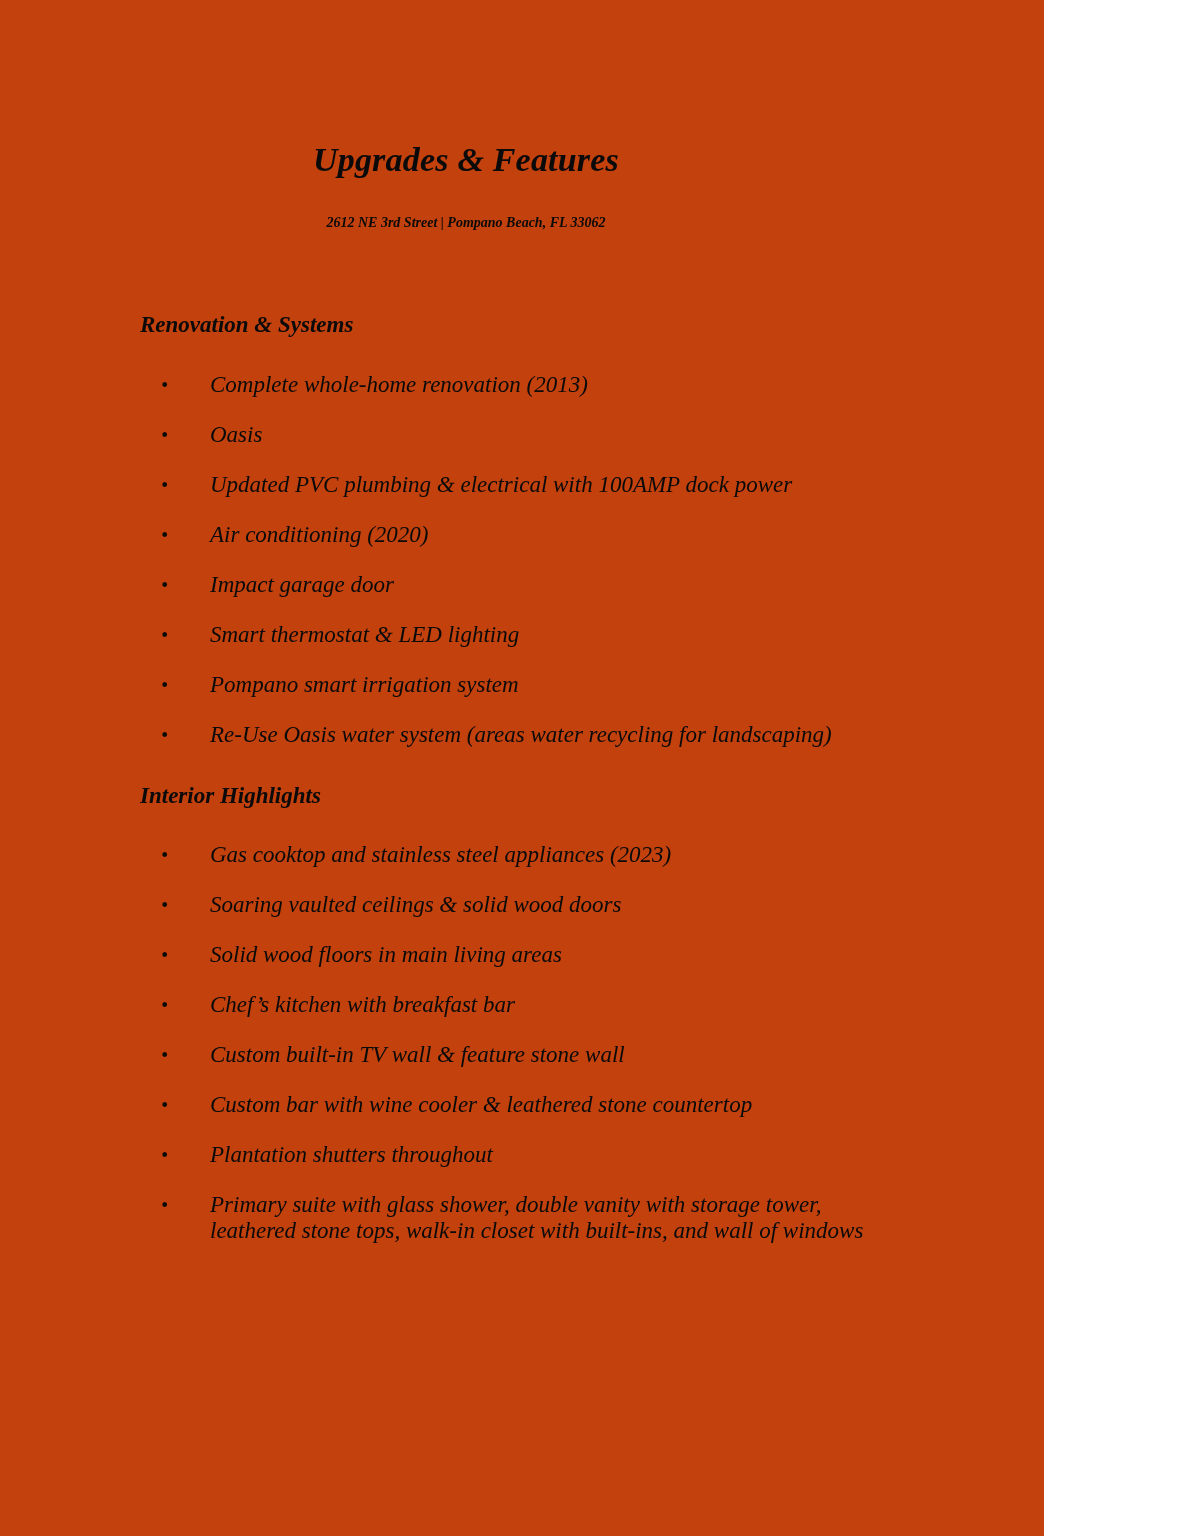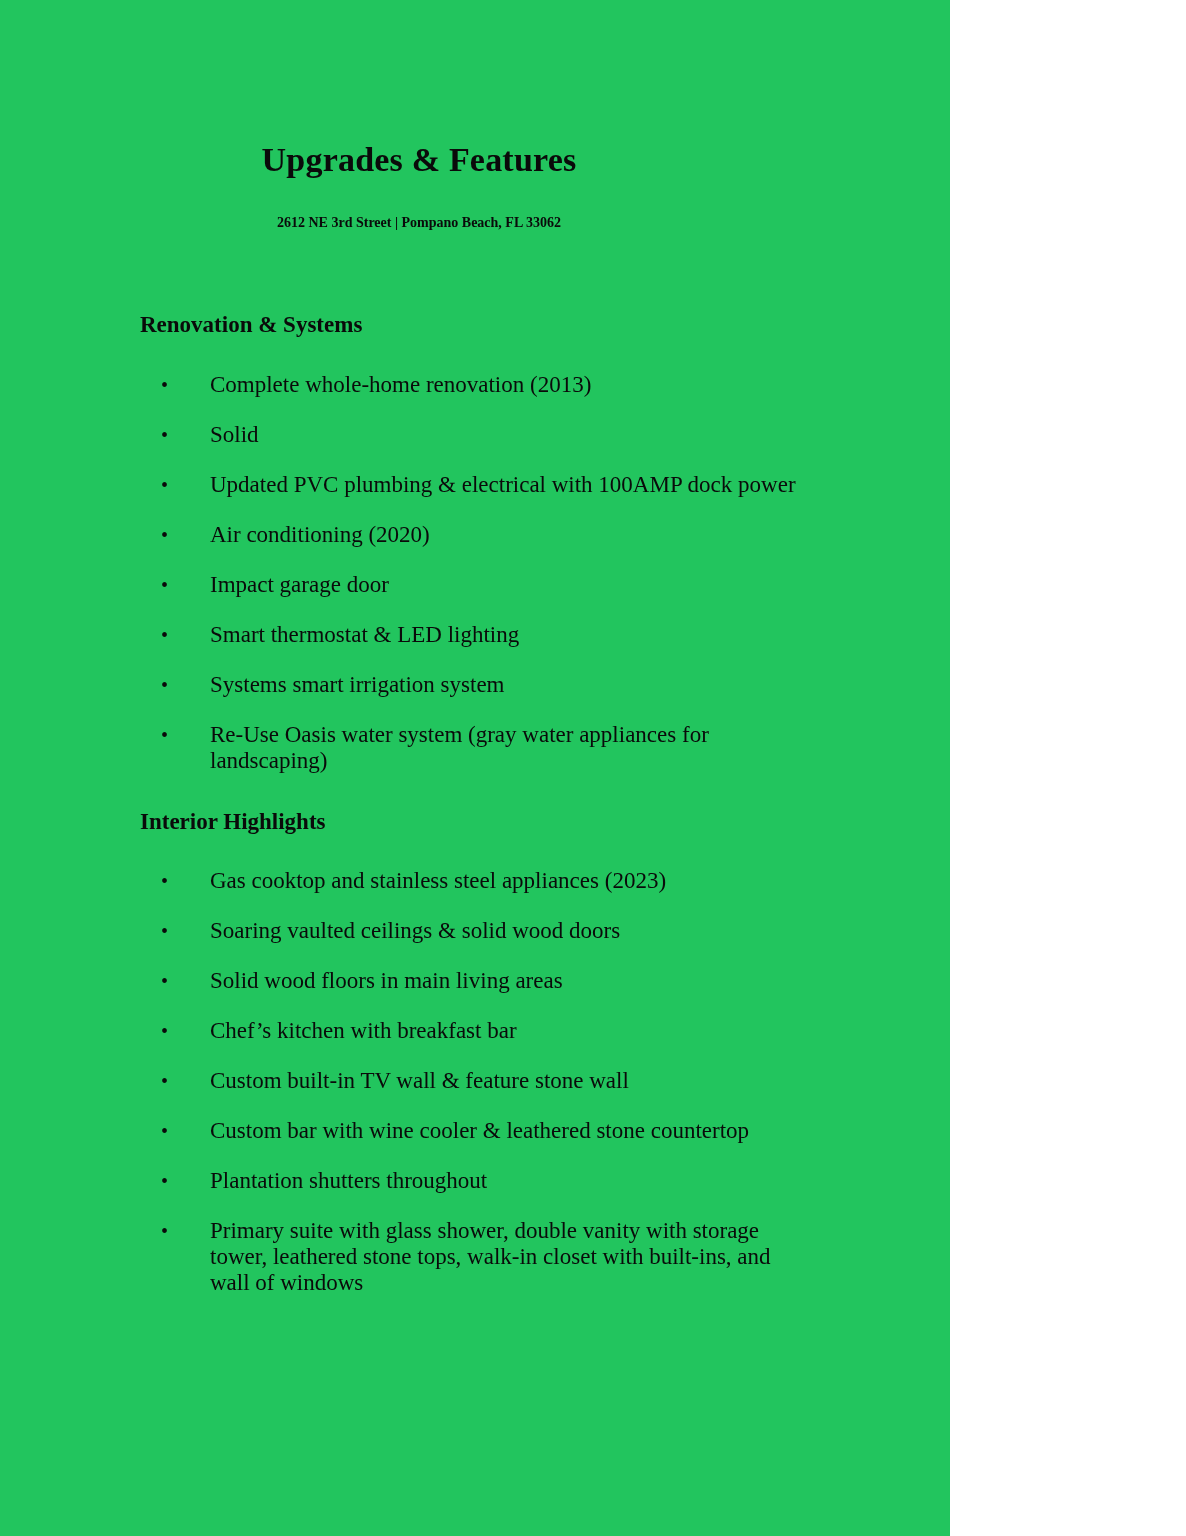--- a/index.html
+++ b/index.html
@@ -5,24 +5,25 @@
   * { margin: 0; padding: 0; box-sizing: border-box; }
   html, body {
     width: 1186px;
     height: 1536px;
     background: #ffffff;
     color: #0a0a0a;
     font-family: "Liberation Serif", "DejaVu Serif", serif;
     overflow: hidden;
   }
   .page {
-    width: 950px;
+    width: 1044px;
     height: 1536px;
-    background: #22c55e;
+    background: #c2410c;
     position: relative;
+    font-style: italic;
   }
   .doc-header {
     padding-top: 142px;
     margin-left: 140px;
     margin-right: 252px; 
     text-align: center;
   }
   .doc-title {
     font-size: 34px;
     font-weight: bold;
@@ -77,27 +78,27 @@
 <div class="page">
   <header class="doc-header">
     <h1 class="doc-title">Upgrades &amp; Features</h1>
     <p class="doc-subtitle">2612 NE 3rd Street | Pompano Beach, FL 33062</p>
   </header>
 
   <main class="doc-body" id="doc-sections">
       <h2 class="section-heading">Renovation &amp; Systems</h2>
       <ul class="bullet-list">
         <li class="bullet-item">Complete whole-home renovation (2013)</li>
-        <li class="bullet-item">Solid</li>
+        <li class="bullet-item">Oasis</li>
         <li class="bullet-item">Updated PVC plumbing &amp; electrical with 100AMP dock power</li>
         <li class="bullet-item">Air conditioning (2020)</li>
         <li class="bullet-item">Impact garage door</li>
         <li class="bullet-item">Smart thermostat &amp; LED lighting</li>
-        <li class="bullet-item">Systems smart irrigation system</li>
-        <li class="bullet-item">Re-Use Oasis water system (gray water appliances for landscaping)</li>
+        <li class="bullet-item">Pompano smart irrigation system</li>
+        <li class="bullet-item">Re-Use Oasis water system (areas water recycling for landscaping)</li>
       </ul>
       <h2 class="section-heading">Interior Highlights</h2>
       <ul class="bullet-list">
         <li class="bullet-item">Gas cooktop and stainless steel appliances (2023)</li>
         <li class="bullet-item">Soaring vaulted ceilings &amp; solid wood doors</li>
         <li class="bullet-item">Solid wood floors in main living areas</li>
         <li class="bullet-item">Chef’s kitchen with breakfast bar</li>
         <li class="bullet-item">Custom built-in TV wall &amp; feature stone wall</li>
         <li class="bullet-item">Custom bar with wine cooler &amp; leathered stone countertop</li>
         <li class="bullet-item">Plantation shutters throughout</li>

